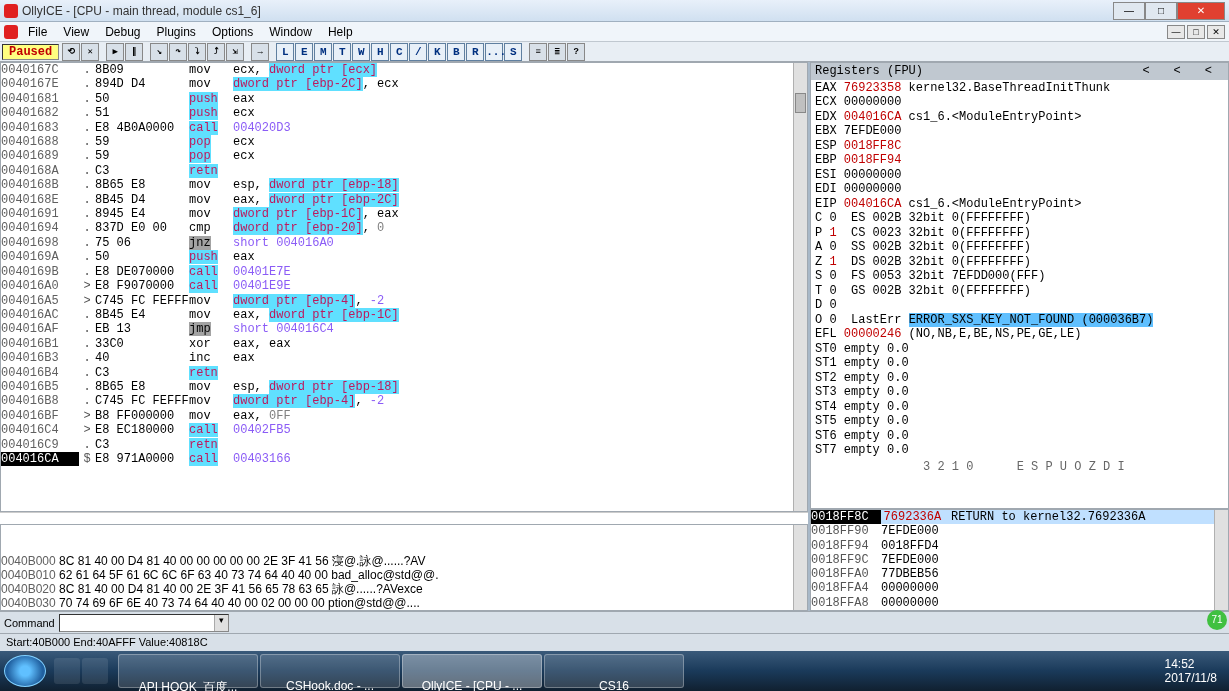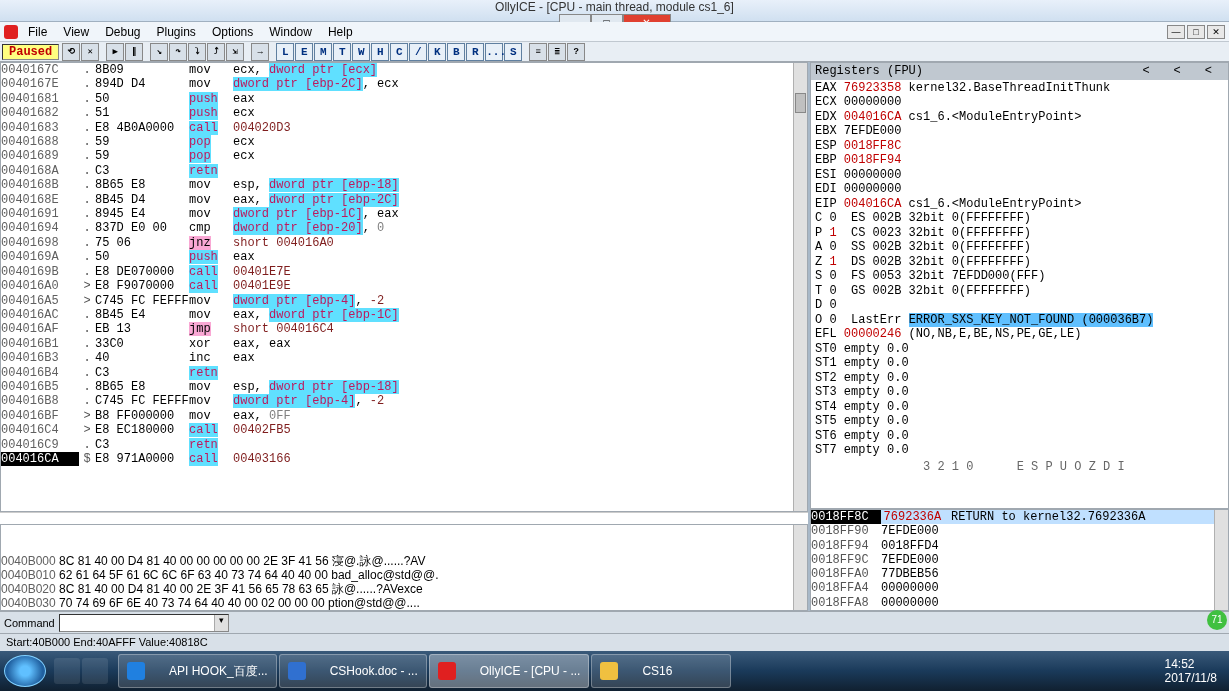--- a/index.html
+++ b/index.html
@@ -1,17 +1,17 @@
 <!DOCTYPE html>
 <html><head>
 <meta charset="utf-8">
 <style>
 * { margin: 0; padding: 0; box-sizing: border-box; }
 body { font-family: "Segoe UI", Tahoma, sans-serif; font-size: 11px; background: #c8d8e8; width: 1229px; height: 691px; overflow: hidden; position: relative; }
-.titlebar { height: 22px; background: linear-gradient(#e8f0fa, #d0e0f0); border-bottom: 1px solid #a0b0c0; display: flex; align-items: center; padding: 0 4px; flex-direction: column; }
+.titlebar { height: 22px; background: linear-gradient(#e8f0fa, #d0e0f0); border-bottom: 1px solid #a0b0c0; display: flex; align-items: center; padding: 0 4px; }
 .titlebar .icon { width: 14px; height: 14px; background: #e02020; border-radius: 3px; margin-right: 4px; position: relative; }
 .titlebar .title { font-size: 12px; color: #333; flex: 1; }
 .winbtns { display: flex; gap: 0; }
 .winbtn { width: 32px; height: 18px; border: 1px solid #888; background: #e0e8f0; text-align:center; font-size:10px; line-height:15px; }
 .winbtn.close { background: #e04030; color:#fff; width: 48px; }
 .menubar { height: 20px; background: #f0f5fa; border-bottom: 1px solid #c0c8d0; display: flex; align-items: center; padding-left: 20px; position:relative; }
 .menubar .sysicon { position:absolute; left:4px; top:3px; width:14px; height:14px; background:#e02020; border-radius:3px;}
 .menubar .item { padding: 2px 8px; font-size: 12px; }
 .menubar .mdi { position:absolute; right:4px; display:flex; gap:2px;}
 .menubar .mdi span { width:18px; height:14px; border:1px solid #888; text-align:center; font-size:9px; line-height:12px; background:#e8e8e8;}
@@ -26,23 +26,23 @@
 .disasm .scrollbar, .hexdump .scrollbar, .regs .scrollbar, .stack .scrollbar { position:absolute; right:0; top:0; width:14px; height:100%; background:#e0e0e0; border-left:1px solid #b0b0b0;}
 .disasm .scrollbar .thumb { background:#c0c0c0; border:1px solid #888; position:absolute; left:1px; right:1px; top:30px; height:20px;}
 .row { display: flex; white-space: pre; }
 .row.current .addr { background: #000; color: #fff; }
 .addr { width: 78px; color: #606060; }
 .gut { width: 16px; text-align:center; color:#555; }
 .bytes { width: 94px; color: #000; }
 .mnem { width: 44px; color: #000; }
 .ops { color: #000; }
 .hl { background: #60e0ff; color: #be185d; }
-.hlred { color: #7f1d1d; }
+.hlred { color: #8b5cf6; }
 .hlgrey { color: #808080; }
-.hly { background: #f9a8d4; }
+.hly { background: #a3a3a3; }
 .infobar { height: 12px; background: #fff; border-top:1px solid #ccc;}
 .hexdump { height: 87px; background: #ffffff; font-family: Liberation Sans, sans-serif; font-size: 12px; line-height: 14.3px; position:relative; border:1px solid #a0a8b0; white-space:pre; overflow:hidden;}
 .hexdump .hrow { display:block; }
 .right { flex: 1; display: flex; flex-direction: column; }
 .regs { flex: 1; background: #fff; font-family: 'Courier New', monospace; font-size: 12px; line-height: 14.5px; position:relative; border:1px solid #a0a8b0; overflow:hidden;}
 .regs .hdr { background: #c0c8d0; padding: 1px 4px; font-weight: normal; display:flex;}
 .regs .hdr .t { flex:1;}
 .regs .hdr .arr { padding:0 12px;}
 .regcontent { padding: 1px 4px; white-space:pre;}
 .regred { color: #c00000; }
@@ -58,21 +58,21 @@
 .cmdbar label { font-size: 11px; }
 .cmdbar .combo { flex: 0 0 170px; height: 18px; border: 1px inset #888; background: #fff; display:flex;}
 .cmdbar .combo input { flex:1; border:none; font-size:11px; padding:0 2px;}
 .cmdbar .combo .drop { width:14px; background:#e0e0e0; border-left:1px solid #aaa; text-align:center; font-size:9px;}
 .statusbar { height: 18px; background: #d8e0e8; border-top: 1px solid #a0a8b0; font-size: 11px; padding: 2px 6px; }
 .taskbar { position:absolute; bottom:0; left:0; right:0; height:40px; background: linear-gradient(#3a5a7a, #1a3a5a, #102030); display:flex; align-items:center;}
 .taskbar .start { width:42px; height:32px; margin:0 4px; background: radial-gradient(circle, #60c0ff 20%, #2060a0 70%); border-radius:50%; border:1px solid #80d0ff;}
 .taskbar .quick { display:flex; gap:2px; padding:0 4px;}
 .taskbar .quick span { width:26px; height:26px; background:rgba(255,255,255,0.1); border-radius:3px;}
 .taskbar .tasks { display:flex; gap:2px; margin-left:6px; flex:1;}
-.taskbar .task { height:34px; min-width:140px; background:rgba(255,255,255,0.15); border:1px solid rgba(255,255,255,0.3); border-radius:3px; color:#fff; font-size:12px; display:flex; align-items:center; padding:0 8px; gap:24px;}
+.taskbar .task { height:34px; min-width:140px; background:rgba(255,255,255,0.15); border:1px solid rgba(255,255,255,0.3); border-radius:3px; color:#fff; font-size:12px; display:flex; align-items:center; padding:0 8px; gap:24px;flex-direction:column;}
 .taskbar .task.active { background:rgba(255,255,255,0.35);}
 .taskbar .task .ticon { width:18px; height:18px; background:#fff; border-radius:3px;}
 .taskbar .clock { color:#fff; font-size:12px; text-align:left; padding:0 12px;}
 .badge { position:absolute; right:2px; top:610px; width:20px; height:20px; background:#40c040; border-radius:50%; color:#fff; font-size:10px; text-align:center; line-height:20px; z-index:10;}
 </style>
 </head>
 <body>
 
 <div class="titlebar">
   <div class="icon"></div>

